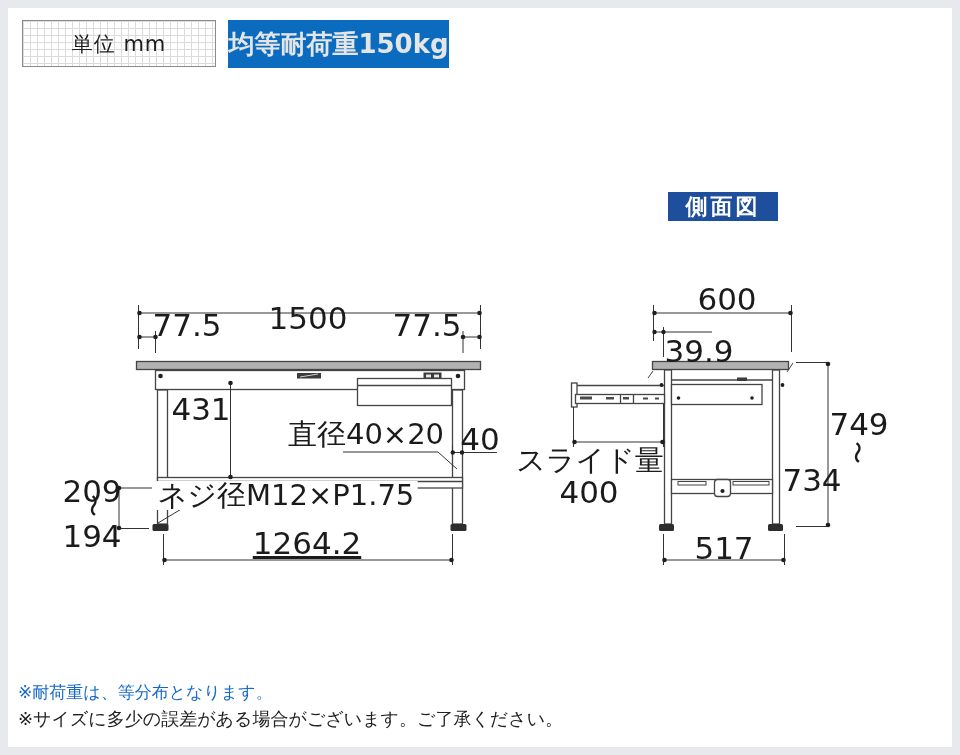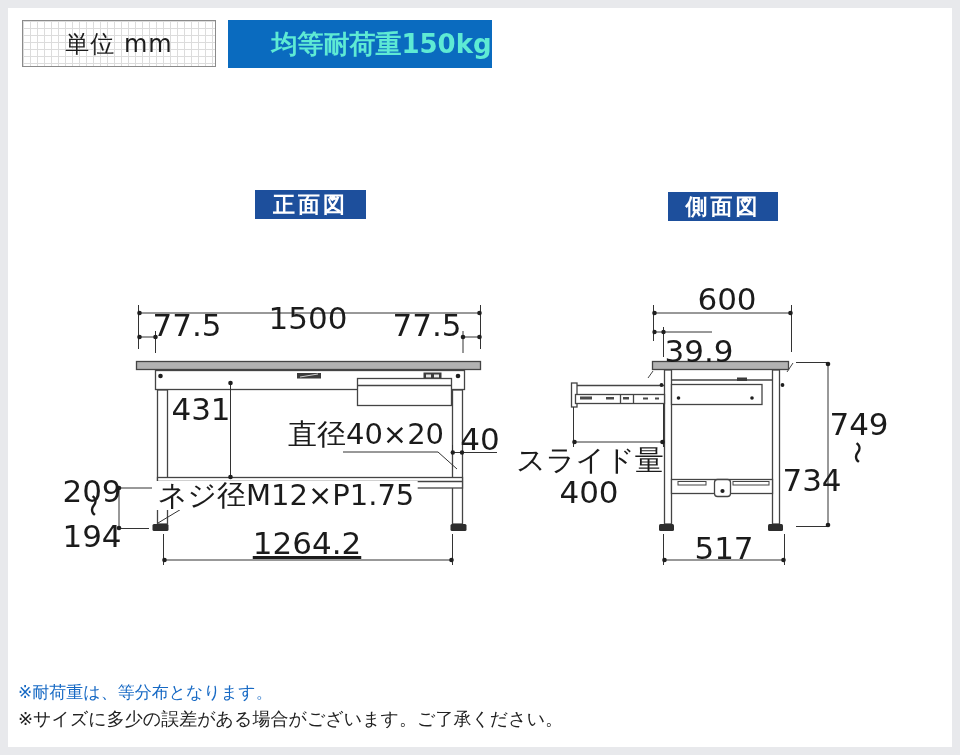--- a/index.html
+++ b/index.html
@@ -9,26 +9,26 @@
   }
   .page-border{position:absolute;inset:0;border:8px solid #e8e9ec;pointer-events:none;z-index:40;}
   
   .unit-box{
     position:absolute;left:22px;top:20px;width:194px;height:47px;box-sizing:border-box;
     border:1px solid #8b8b8b;background-color:#ffffff;
     background-image:
       repeating-linear-gradient(to right,#dcdcdc 0 1px,transparent 1px 7px),
       repeating-linear-gradient(to bottom,#dcdcdc 0 1px,transparent 1px 7px);
     display:flex;align-items:center;justify-content:center;
-    font-size:24px;color:#1c1c1c;letter-spacing:1px;
+    font-size:21px;color:#1c1c1c;letter-spacing:1px;
   }
   .load-badge{
     position:absolute;left:228px;top:20px;width:221px;height:48px;
-    background:#0a6bbf;color:#5eead4;font-weight:bold;font-size:26px;
-    display:flex;align-items:center;justify-content:center;letter-spacing:0px;padding-left:43px;
+    background:#0a6bbf;color:#e5e5e5;font-weight:bold;font-size:26px;
+    display:flex;align-items:center;justify-content:center;letter-spacing:0px;
   }
   .section-label{
     position:absolute;background:#1d4f9c;color:#ffffff;font-weight:bold;
     font-size:22px;display:flex;align-items:center;justify-content:center;letter-spacing:3px;
   }
   .section-label.front{left:255px;top:190px;width:111px;height:29px;}
   .section-label.side{left:668px;top:192px;width:110px;height:29px;}
   
   .drawing{position:absolute;left:0;top:0;z-index:5;}
   
@@ -49,23 +49,20 @@
 
 <div class="stage">
 
   <div class="unit-box">
     <span>単位 mm</span>
   </div>
   <div class="load-badge">
     <span>均等耐荷重150kg</span>
   </div>
 
-  <div class="section-label front">
-    <span>正面図</span>
-  </div>
   <div class="section-label side">
     <span>側面図</span>
   </div>
 
   <svg class="drawing" width="960" height="755" viewBox="0 0 960 755">
 
     <g stroke="#444444" stroke-width="1.3" fill="none">
 
       <rect x="136.5" y="361.5" width="344" height="8" fill="#b2b2b2"></rect>
 

